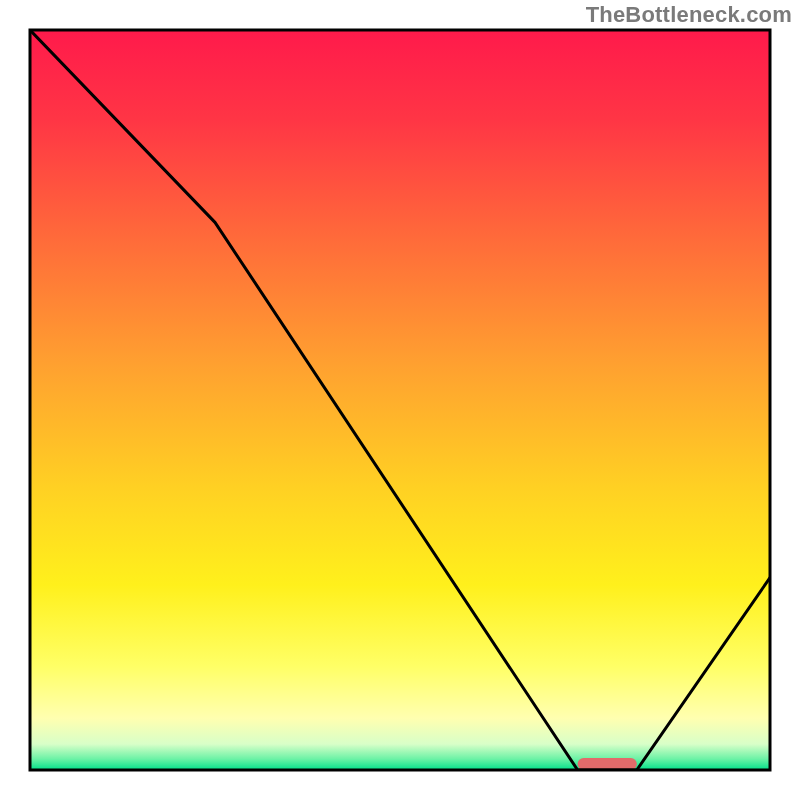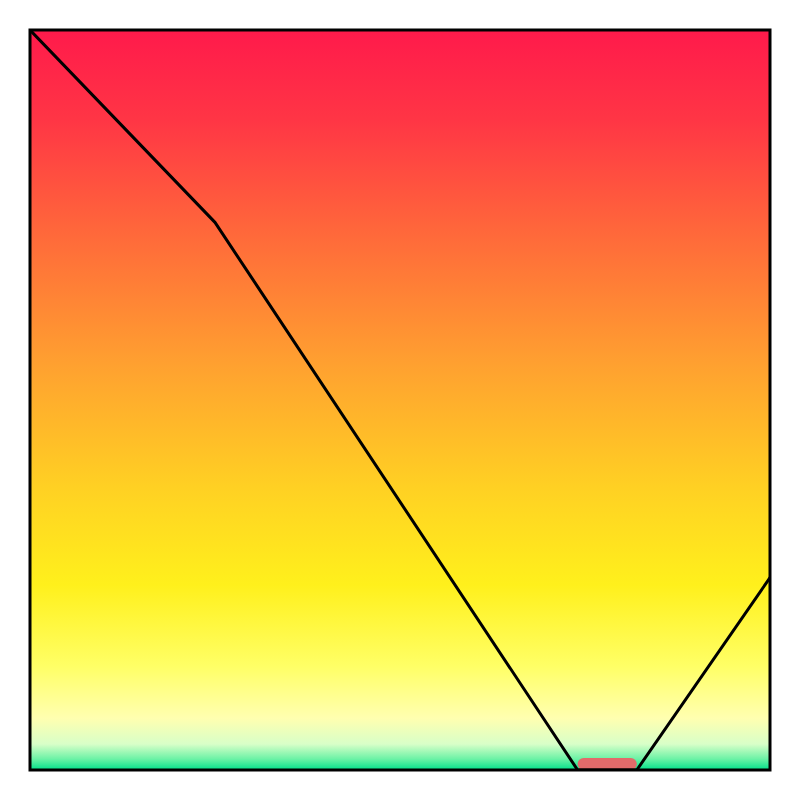--- a/index.html
+++ b/index.html
@@ -62,13 +62,14 @@
     <rect id="plot-bg" x="30" y="30" width="740" height="740" fill="url(#bg-grad)"></rect>
 
     <g clip-path="url(#plot-clip)">
       <rect id="marker-pill" rx="6" ry="6" fill="#e26a6a" x="577.6" width="59.19999999999993" y="758" height="12"></rect>
       <path id="curve" fill="none" stroke="#000000" stroke-width="3" stroke-linejoin="round" stroke-linecap="round" d="M 30 30 L 215 222.39999999999998 L 577.6 770 L 636.8 770 L 770 577.6"></path>
     </g>
 
     <rect id="plot-frame" x="30" y="30" width="740" height="740" fill="none" stroke="#000000" stroke-width="3"></rect>
   </svg>
 
+  <div class="watermark">TheBottleneck.com</div>
 </div>
 
 </body></html>

